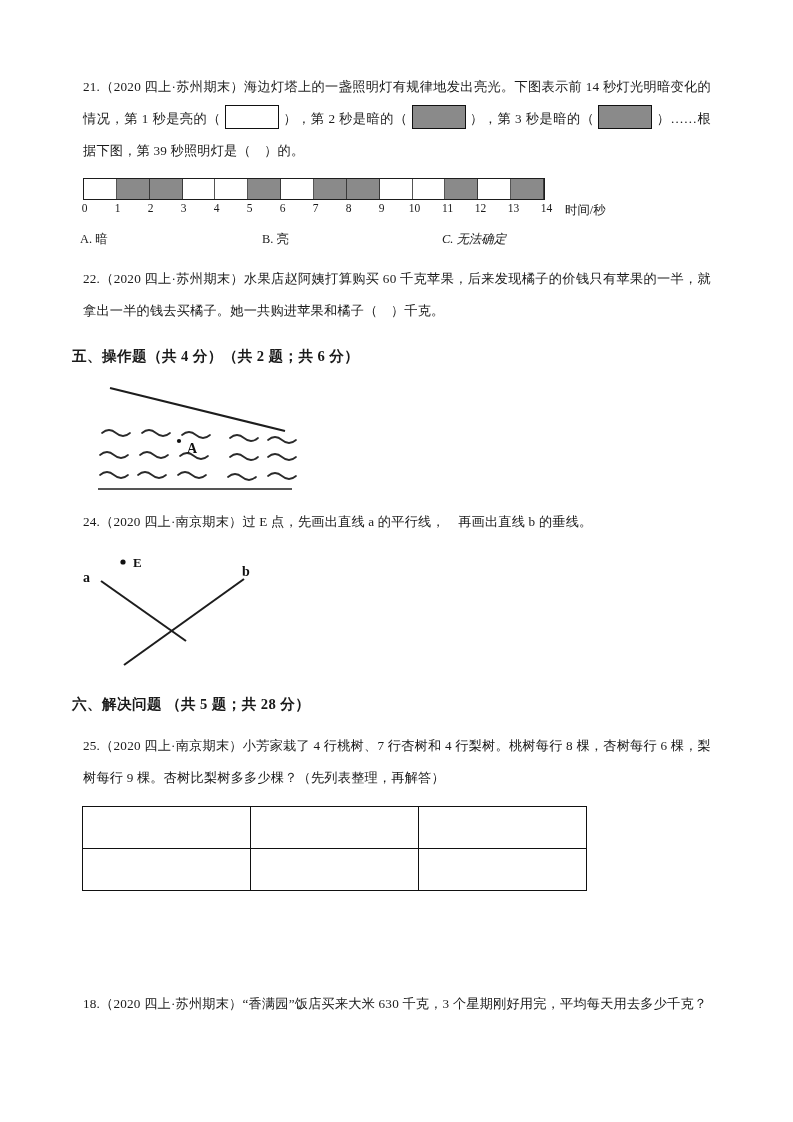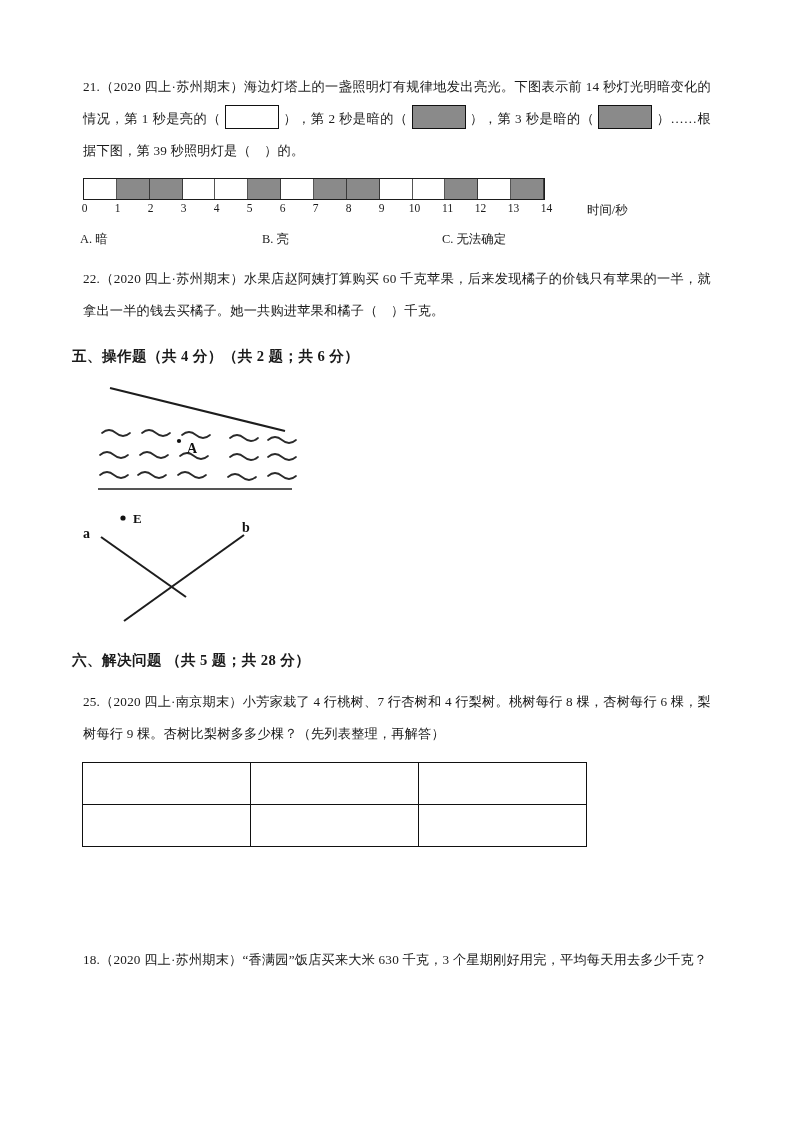--- a/index.html
+++ b/index.html
@@ -50,21 +50,21 @@
   .opts {
     display: flex;
     font-size: 12.4px;
     line-height: 26px;
     padding-left: 8px;
     align-items: flex-end;
   }
   .opts .opt { display: block; }
   .opt-a { width: 182px; }
   .opt-b { width: 180px; }
-  .opt-c { width: 180px; }
+  .opt-c { width: 180px; font-style: italic; }
 
   
   .inline-box {
     display: inline-block;
     width: 52px;
     height: 22px;
     border: 1.6px solid #111;
     vertical-align: -6px;
     margin: 0 4px;
     background: #fff;
@@ -105,21 +105,20 @@
     font-size: 11.5px;
     transform: translateX(-50%);
     font-family: "Liberation Serif", serif;
   }
   .axis-label {
     position: absolute;
     left: 482px;
     top: 24px;
     font-size: 12.4px;
     white-space: nowrap;
-    margin-left: 22px;
   }
 
   
   .fig-river {
     margin: 12px 0 6px 8px;
     width: 320px;
     height: 112px;
     position: relative;
   }
 
@@ -231,20 +230,21 @@
         <path d="M98 92 q7 -6 14 0 q7 6 14 0"></path>
         <path d="M148 94 q7 -6 14 0 q7 6 14 0"></path>
         <path d="M188 93 q7 -6 14 0 q7 6 14 0"></path>
       </g>
 
       <circle cx="99" cy="58" r="2.1" fill="#111"></circle>
       <text id="riverPointLabel" x="107" y="70" font-family="Liberation Serif, serif" font-size="14" font-weight="bold" fill="#111">A</text>
     </svg>
   </div>
 
+  <p class="q"><span>24.</span><span>（2020 四上·南京期末）</span><span>过 E 点，先画出直线 a 的平行线，　再画出直线 b 的垂线。</span></p>
 
   <div class="fig-lines">
     <svg width="250" height="118" viewBox="0 0 250 118">
 
       <line x1="25" y1="32" x2="110" y2="92" stroke="#1d1d1d" stroke-width="2.1"></line>
 
       <line x1="48" y1="116" x2="168" y2="30" stroke="#1d1d1d" stroke-width="2.1"></line>
 
       <text id="lineALabel" x="7" y="33" font-family="Liberation Serif, serif" font-size="14" font-weight="bold" fill="#111">a</text>
       <text id="lineBLabel" x="166" y="27" font-family="Liberation Serif, serif" font-size="14" font-weight="bold" fill="#111">b</text>

